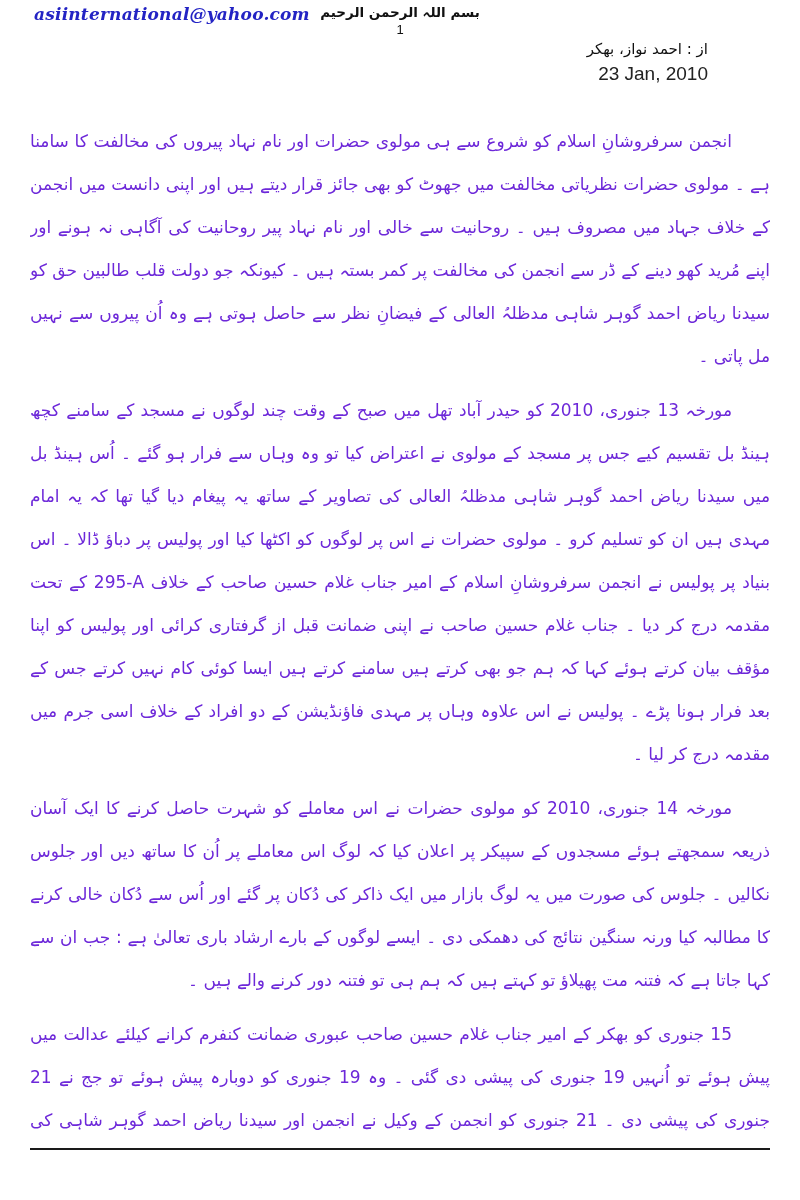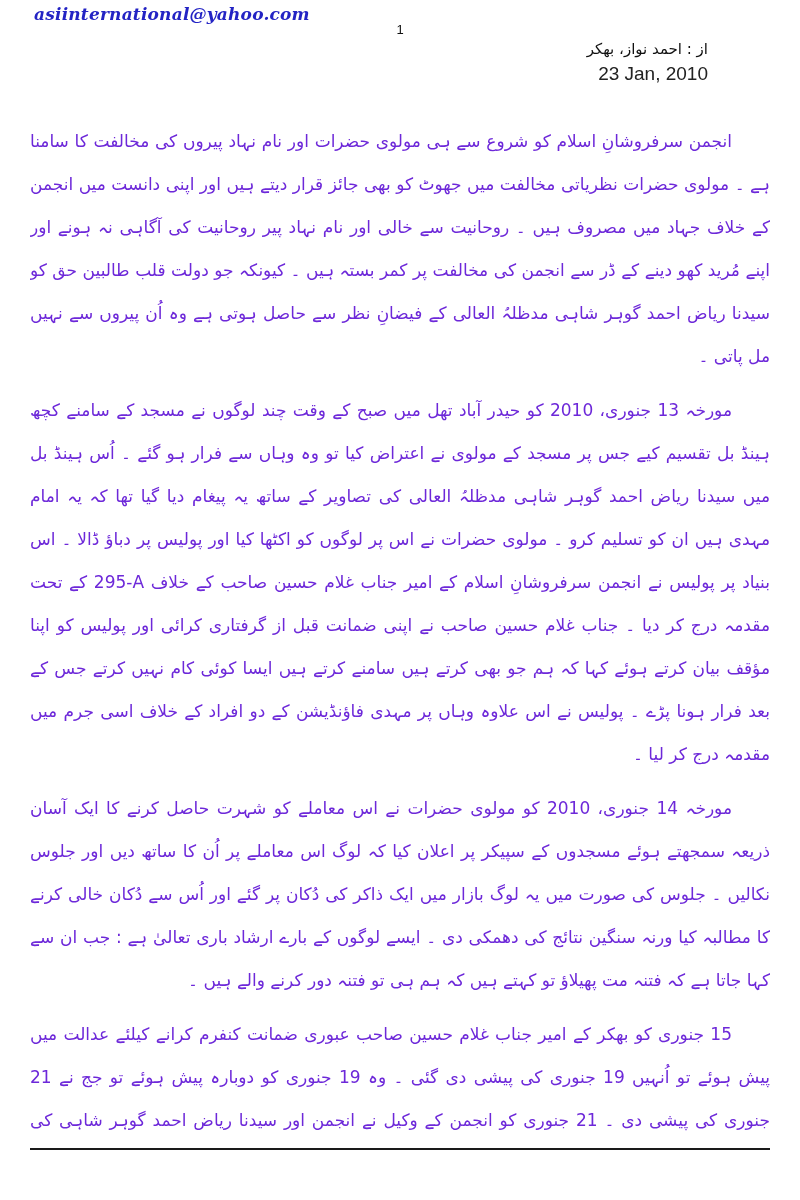--- a/index.html
+++ b/index.html
@@ -127,20 +127,21 @@
     color: #e80000;
   }
 </style>
 </head>
 <body>
 
 <div class="page">
 
   <a class="top-email" href="#">asiinternational@yahoo.com</a>
 
+  <div class="bismillah">بسم اللہ الرحمن الرحیم</div>
 
   <div class="page-number">1</div>
 
 
   <div class="byline-block">
     <div class="byline">از : احمد نواز، بھکر</div>
     <div class="date">23 Jan, 2010</div>
   </div>
 
   <div class="body-text">

